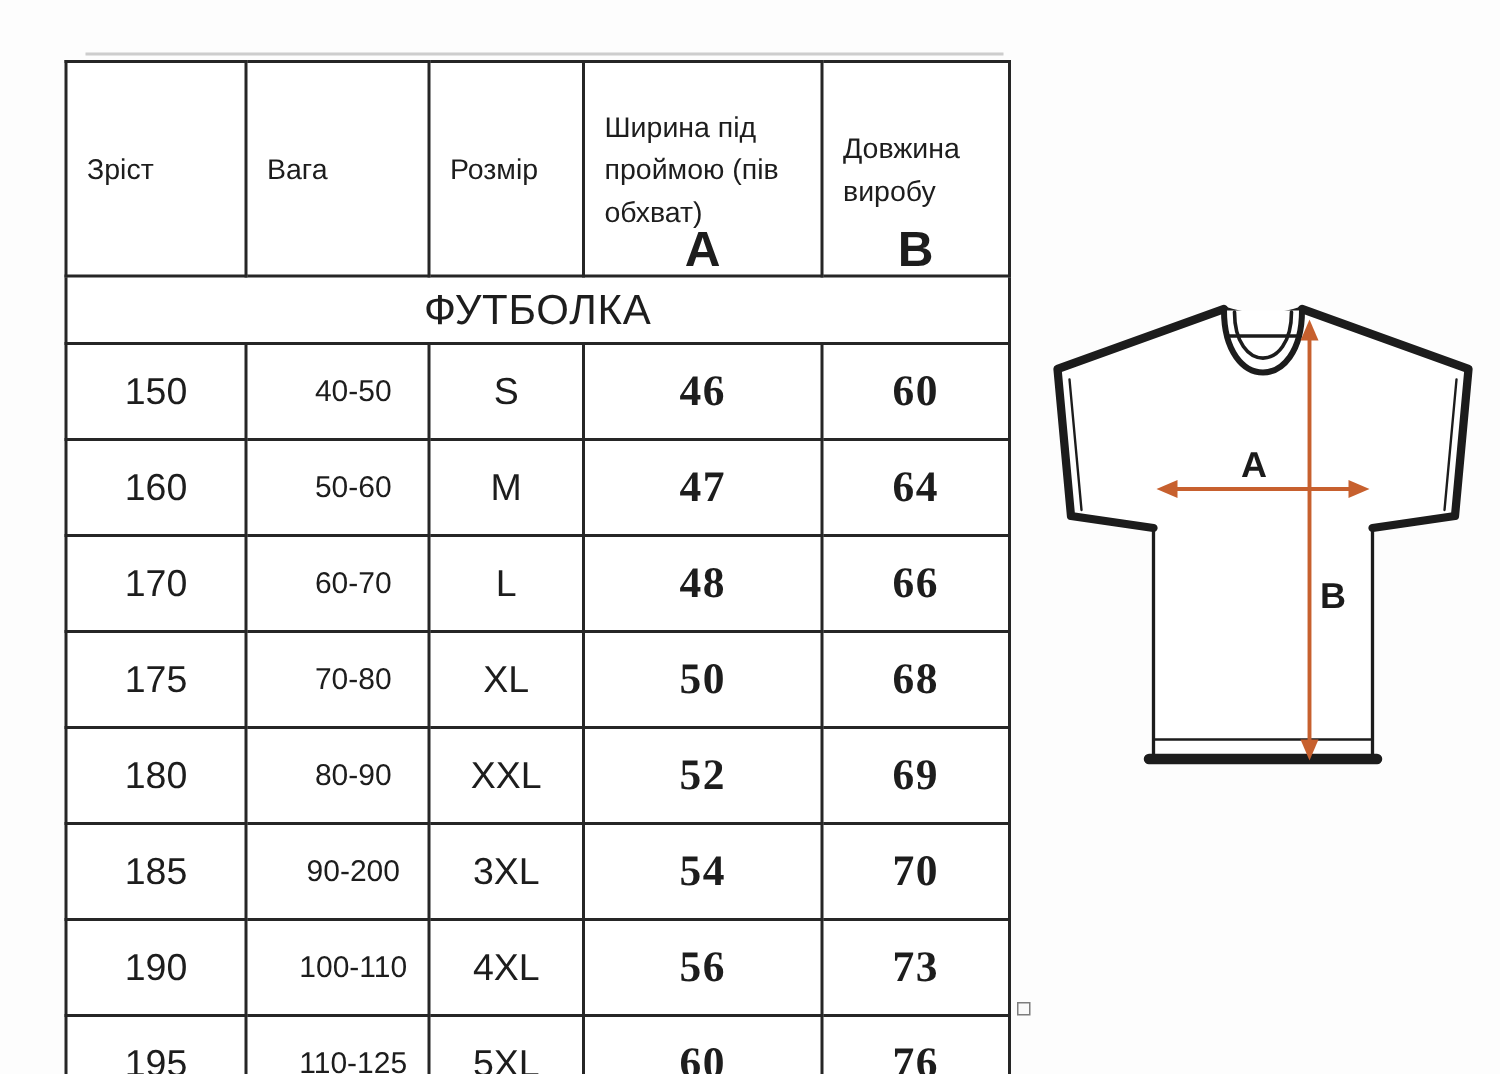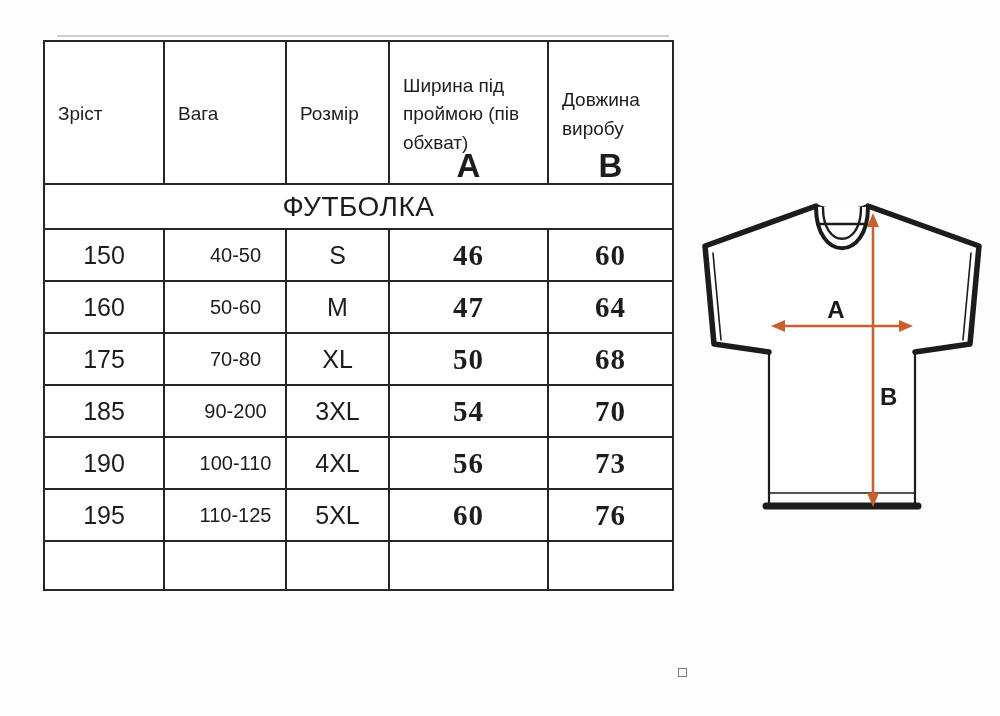--- a/index.html
+++ b/index.html
@@ -18,21 +18,21 @@
     border-collapse:collapse; table-layout:fixed;
     background:#ffffff;
   }
   table.size-table td, table.size-table th {
     border:2px solid #262626;
     vertical-align:middle;
     overflow:hidden;
   }
   tr.header-row { height:143px; }
   tr.section-row { height:45px; }
-  tr.data-row { height:52px; }
+  tr.data-row { height:64px; }
   tr.empty-row { height:49px; }
   th.hd {
     position:relative; vertical-align:top; text-align:left;
     font-weight:400; font-size:19px; line-height:1.5;
     padding:8px 4px 4px 13px;
   }
   .hd-letter {
     position:absolute; left:0; right:0; bottom:1px;
     text-align:center; font-size:33px; font-weight:700; line-height:1;
   }
@@ -95,25 +95,39 @@
         <td class="c-b">60</td>
       </tr>
       <tr class="data-row">
         <td class="c-height">160</td>
         <td class="c-weight">50-60</td>
         <td class="c-size">M</td>
         <td class="c-a">47</td>
         <td class="c-b">64</td>
       </tr>
       <tr class="data-row">
+        <td class="c-height">170</td>
+        <td class="c-weight">60-70</td>
+        <td class="c-size">L</td>
+        <td class="c-a">48</td>
+        <td class="c-b">66</td>
+      </tr>
+      <tr class="data-row">
         <td class="c-height">175</td>
         <td class="c-weight">70-80</td>
         <td class="c-size">XL</td>
         <td class="c-a">50</td>
         <td class="c-b">68</td>
+      </tr>
+      <tr class="data-row">
+        <td class="c-height">180</td>
+        <td class="c-weight">80-90</td>
+        <td class="c-size">XXL</td>
+        <td class="c-a">52</td>
+        <td class="c-b">69</td>
       </tr>
       <tr class="data-row">
         <td class="c-height">185</td>
         <td class="c-weight">90-200</td>
         <td class="c-size">3XL</td>
         <td class="c-a">54</td>
         <td class="c-b">70</td>
       </tr>
       <tr class="data-row">
         <td class="c-height">190</td>

